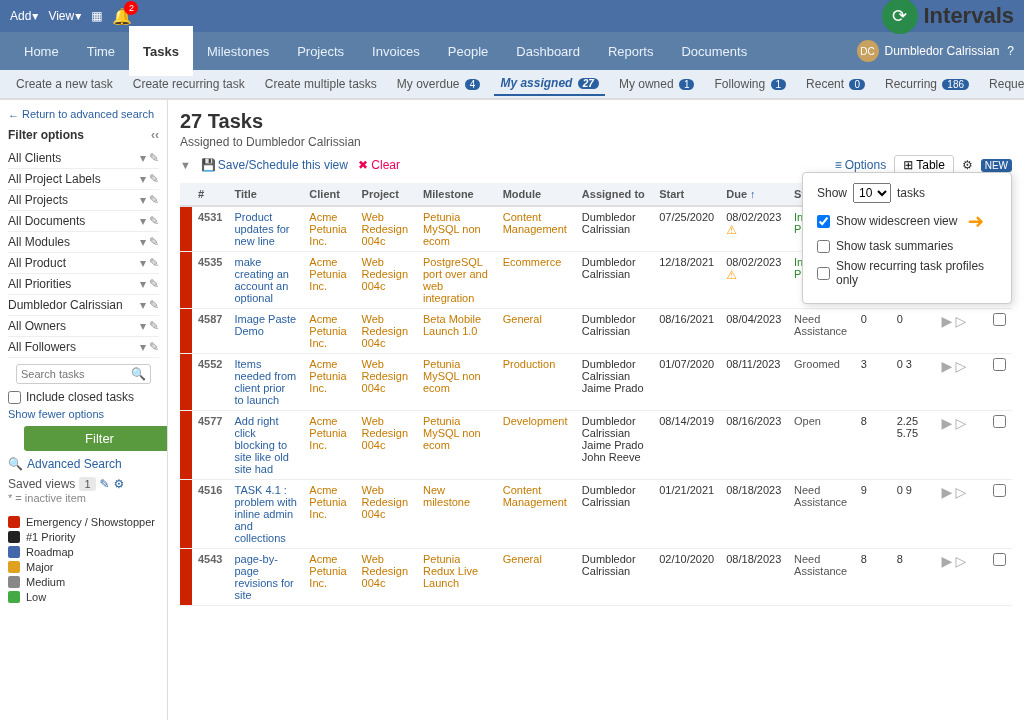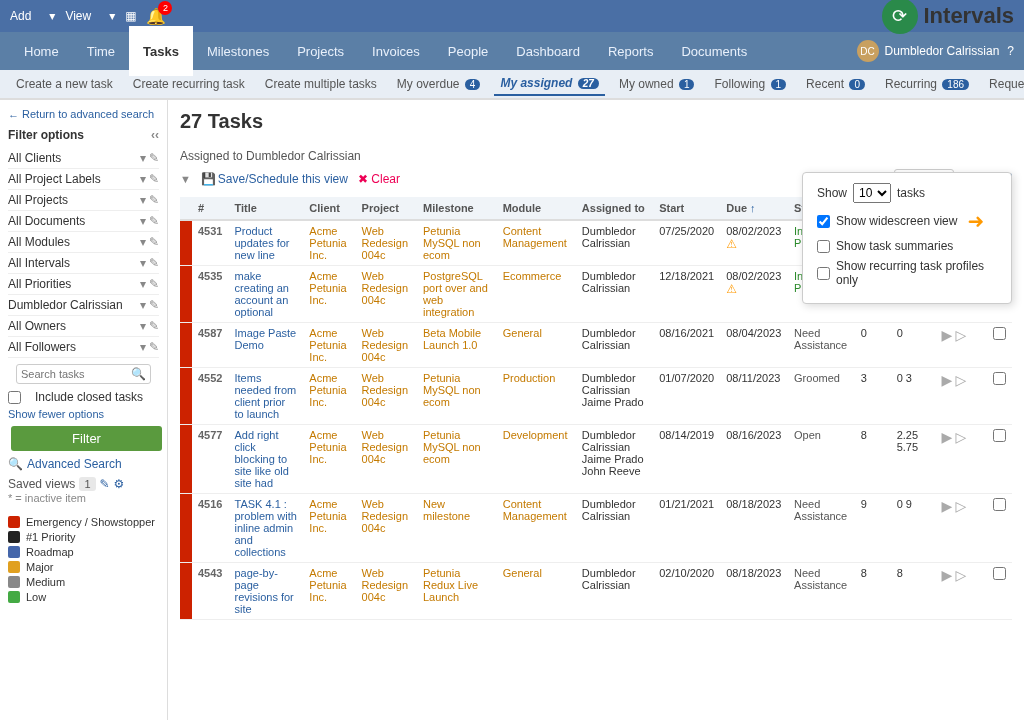--- a/index.html
+++ b/index.html
@@ -12,21 +12,21 @@
       align-items: center;
       justify-content: space-between;
       padding: 4px 10px;
       height: 32px;
     }
     .top-bar-left { display: flex; gap: 10px; align-items: center; }
     .top-bar-btn {
       color: #fff;
       font-size: 12px;
       cursor: pointer;
-      display: flex; align-items: center; gap: 18px;
+      display: flex; align-items: center; gap: 1px;
       background: none; border: none;
     }
     .notification-bell { position: relative; cursor: pointer; color: #fff; font-size: 16px; }
     .badge {
       position: absolute; top: -6px; right: -6px;
       background: red; color: #fff; border-radius: 50%;
       font-size: 9px; width: 14px; height: 14px;
       display: flex; align-items: center; justify-content: center;
     }
     .logo-area { display: flex; align-items: center; gap: 6px; }
@@ -102,37 +102,37 @@
     .filter-group-label { color: #333; }
     .filter-group-icons { display: flex; gap: 3px; color: #888; }
     .filter-group-icons span { cursor: pointer; }
 
     .sidebar-search {
       display: flex; align-items: center; margin: 6px 8px;
       border: 1px solid #ccc; border-radius: 3px; padding: 2px 4px;
     }
     .sidebar-search input { border: none; outline: none; font-size: 11px; width: 100%; }
 
-    .checkbox-row { display: flex; align-items: center; gap: 14px; font-size: 12px; margin: 4px 0; }
+    .checkbox-row { display: flex; align-items: center; gap: 5px; font-size: 12px; margin: 4px 0; }
     .show-link { color: #2a5fa0; font-size: 11px; cursor: pointer; }
     .filter-btn {
       background: #5a9a3e; color: #fff; border: none; border-radius: 3px;
-      padding: 5px 12px; font-size: 13px; cursor: pointer; margin: 6px 3px; width: 100%;
+      padding: 5px 12px; font-size: 13px; cursor: pointer; margin: 6px 16px; width: 100%;
     }
     .advanced-search-link { color: #2a5fa0; font-size: 12px; cursor: pointer; display: flex; align-items: center; gap: 4px; }
     .saved-views-row { display: flex; align-items: center; gap: 4px; font-size: 12px; color: #555; margin-top: 6px; }
     .inactive-note { font-size: 11px; color: #888; margin-top: 1px; }
 
     .legend { margin-top: 12px; }
     .legend-item { display: flex; align-items: center; gap: 6px; font-size: 11px; margin: 3px 0; }
     .legend-dot { width: 12px; height: 12px; border-radius: 2px; flex-shrink: 0; }
 
     
     .main-content { flex: 1; overflow: auto; padding: 10px 12px; position: relative; }
-    .page-title { font-size: 20px; font-weight: bold; margin-bottom: 16px; }
+    .page-title { font-size: 20px; font-weight: bold; margin-bottom: 2px; }
     .page-subtitle { font-size: 12px; color: #555; margin-bottom: 6px; }
     .toolbar-row { display: flex; align-items: center; gap: 10px; margin-bottom: 8px; }
     .toolbar-link { color: #2a5fa0; font-size: 12px; cursor: pointer; display: flex; align-items: center; gap: 2px; }
     .clear-link { color: #e05; font-size: 12px; cursor: pointer; }
     .right-toolbar { margin-left: auto; display: flex; align-items: center; gap: 8px; }
     .options-btn { color: #2a5fa0; font-size: 12px; cursor: pointer; display: flex; align-items: center; gap: 3px; }
     .table-btn {
       background: #fff; border: 1px solid #ccc; border-radius: 3px;
       padding: 2px 8px; font-size: 12px; cursor: pointer; display: flex; align-items: center; gap: 3px;
     }
@@ -278,21 +278,21 @@
         </span>
     </div>
     <div class="filter-group">
       <span class="filter-group-label">All Modules</span>
       <span class="filter-group-icons">
           <span>▾</span>
           <span>✎</span>
         </span>
     </div>
     <div class="filter-group">
-      <span class="filter-group-label">All Intervals</span>
+      <span class="filter-group-label">All Product</span>
       <span class="filter-group-icons">
           <span>▾</span>
           <span>✎</span>
         </span>
     </div>
     <div class="filter-group">
       <span class="filter-group-label">All Priorities</span>
       <span class="filter-group-icons">
           <span>▾</span>
           <span>✎</span>

